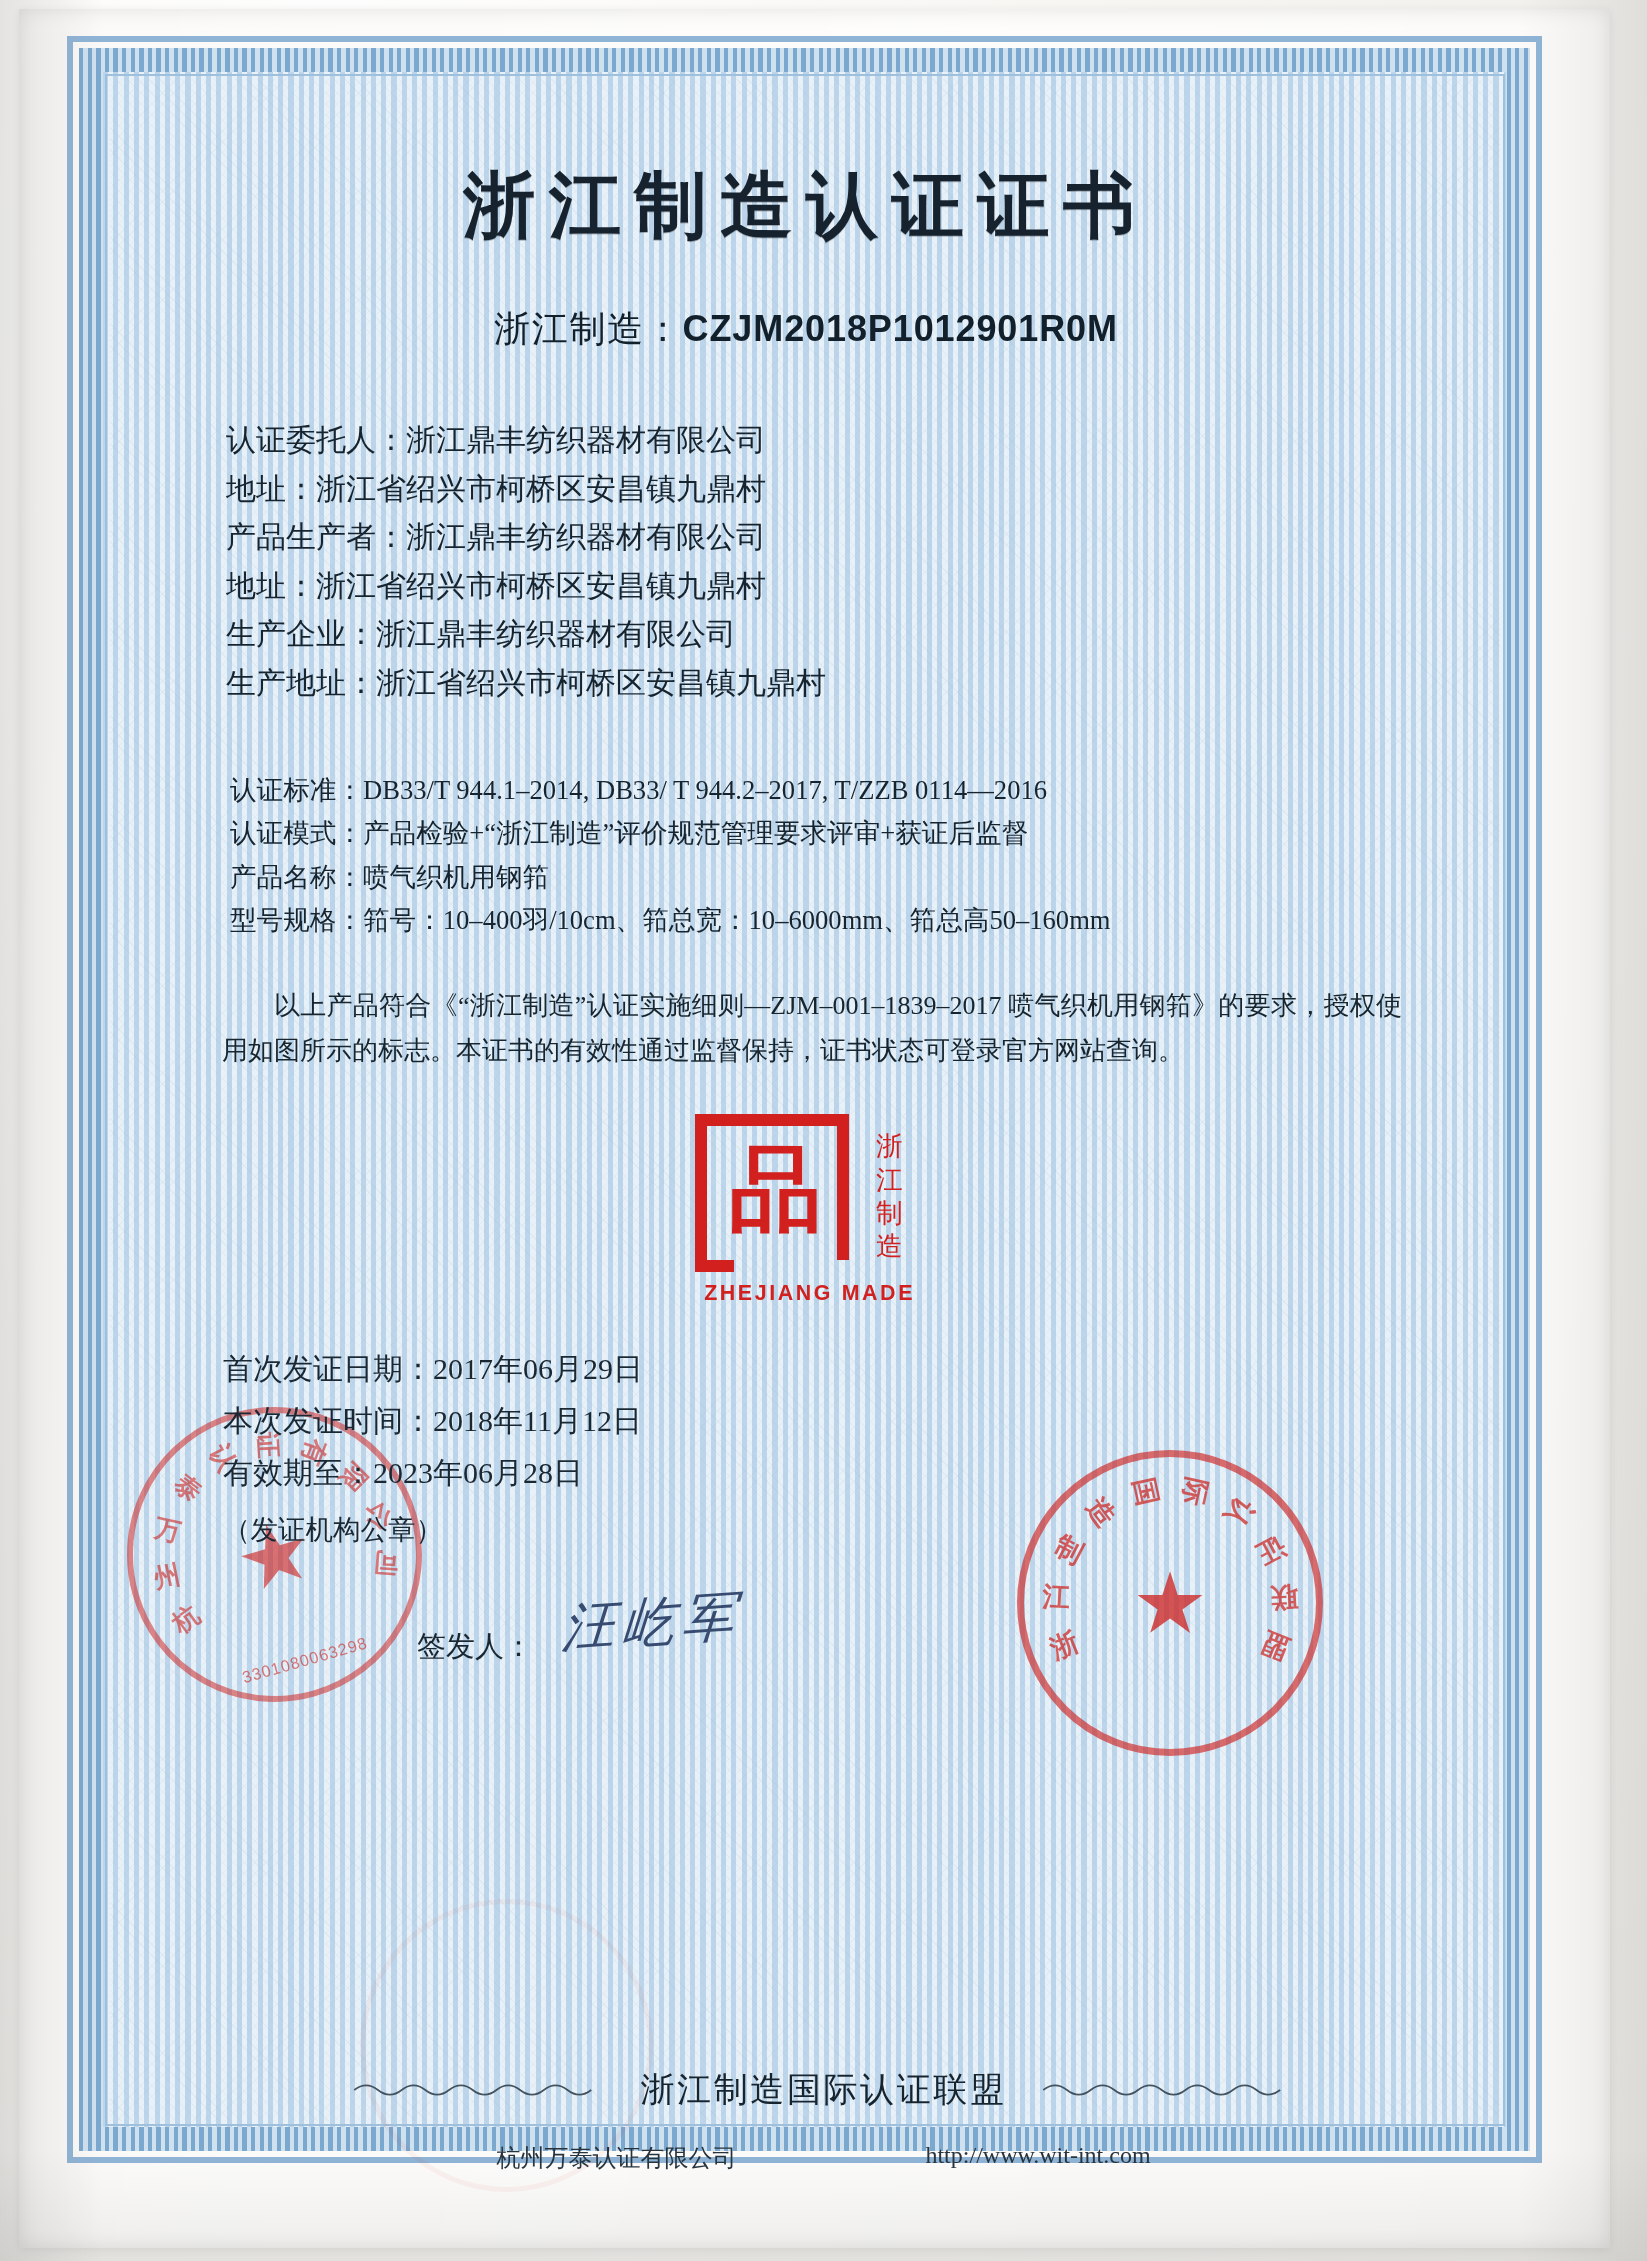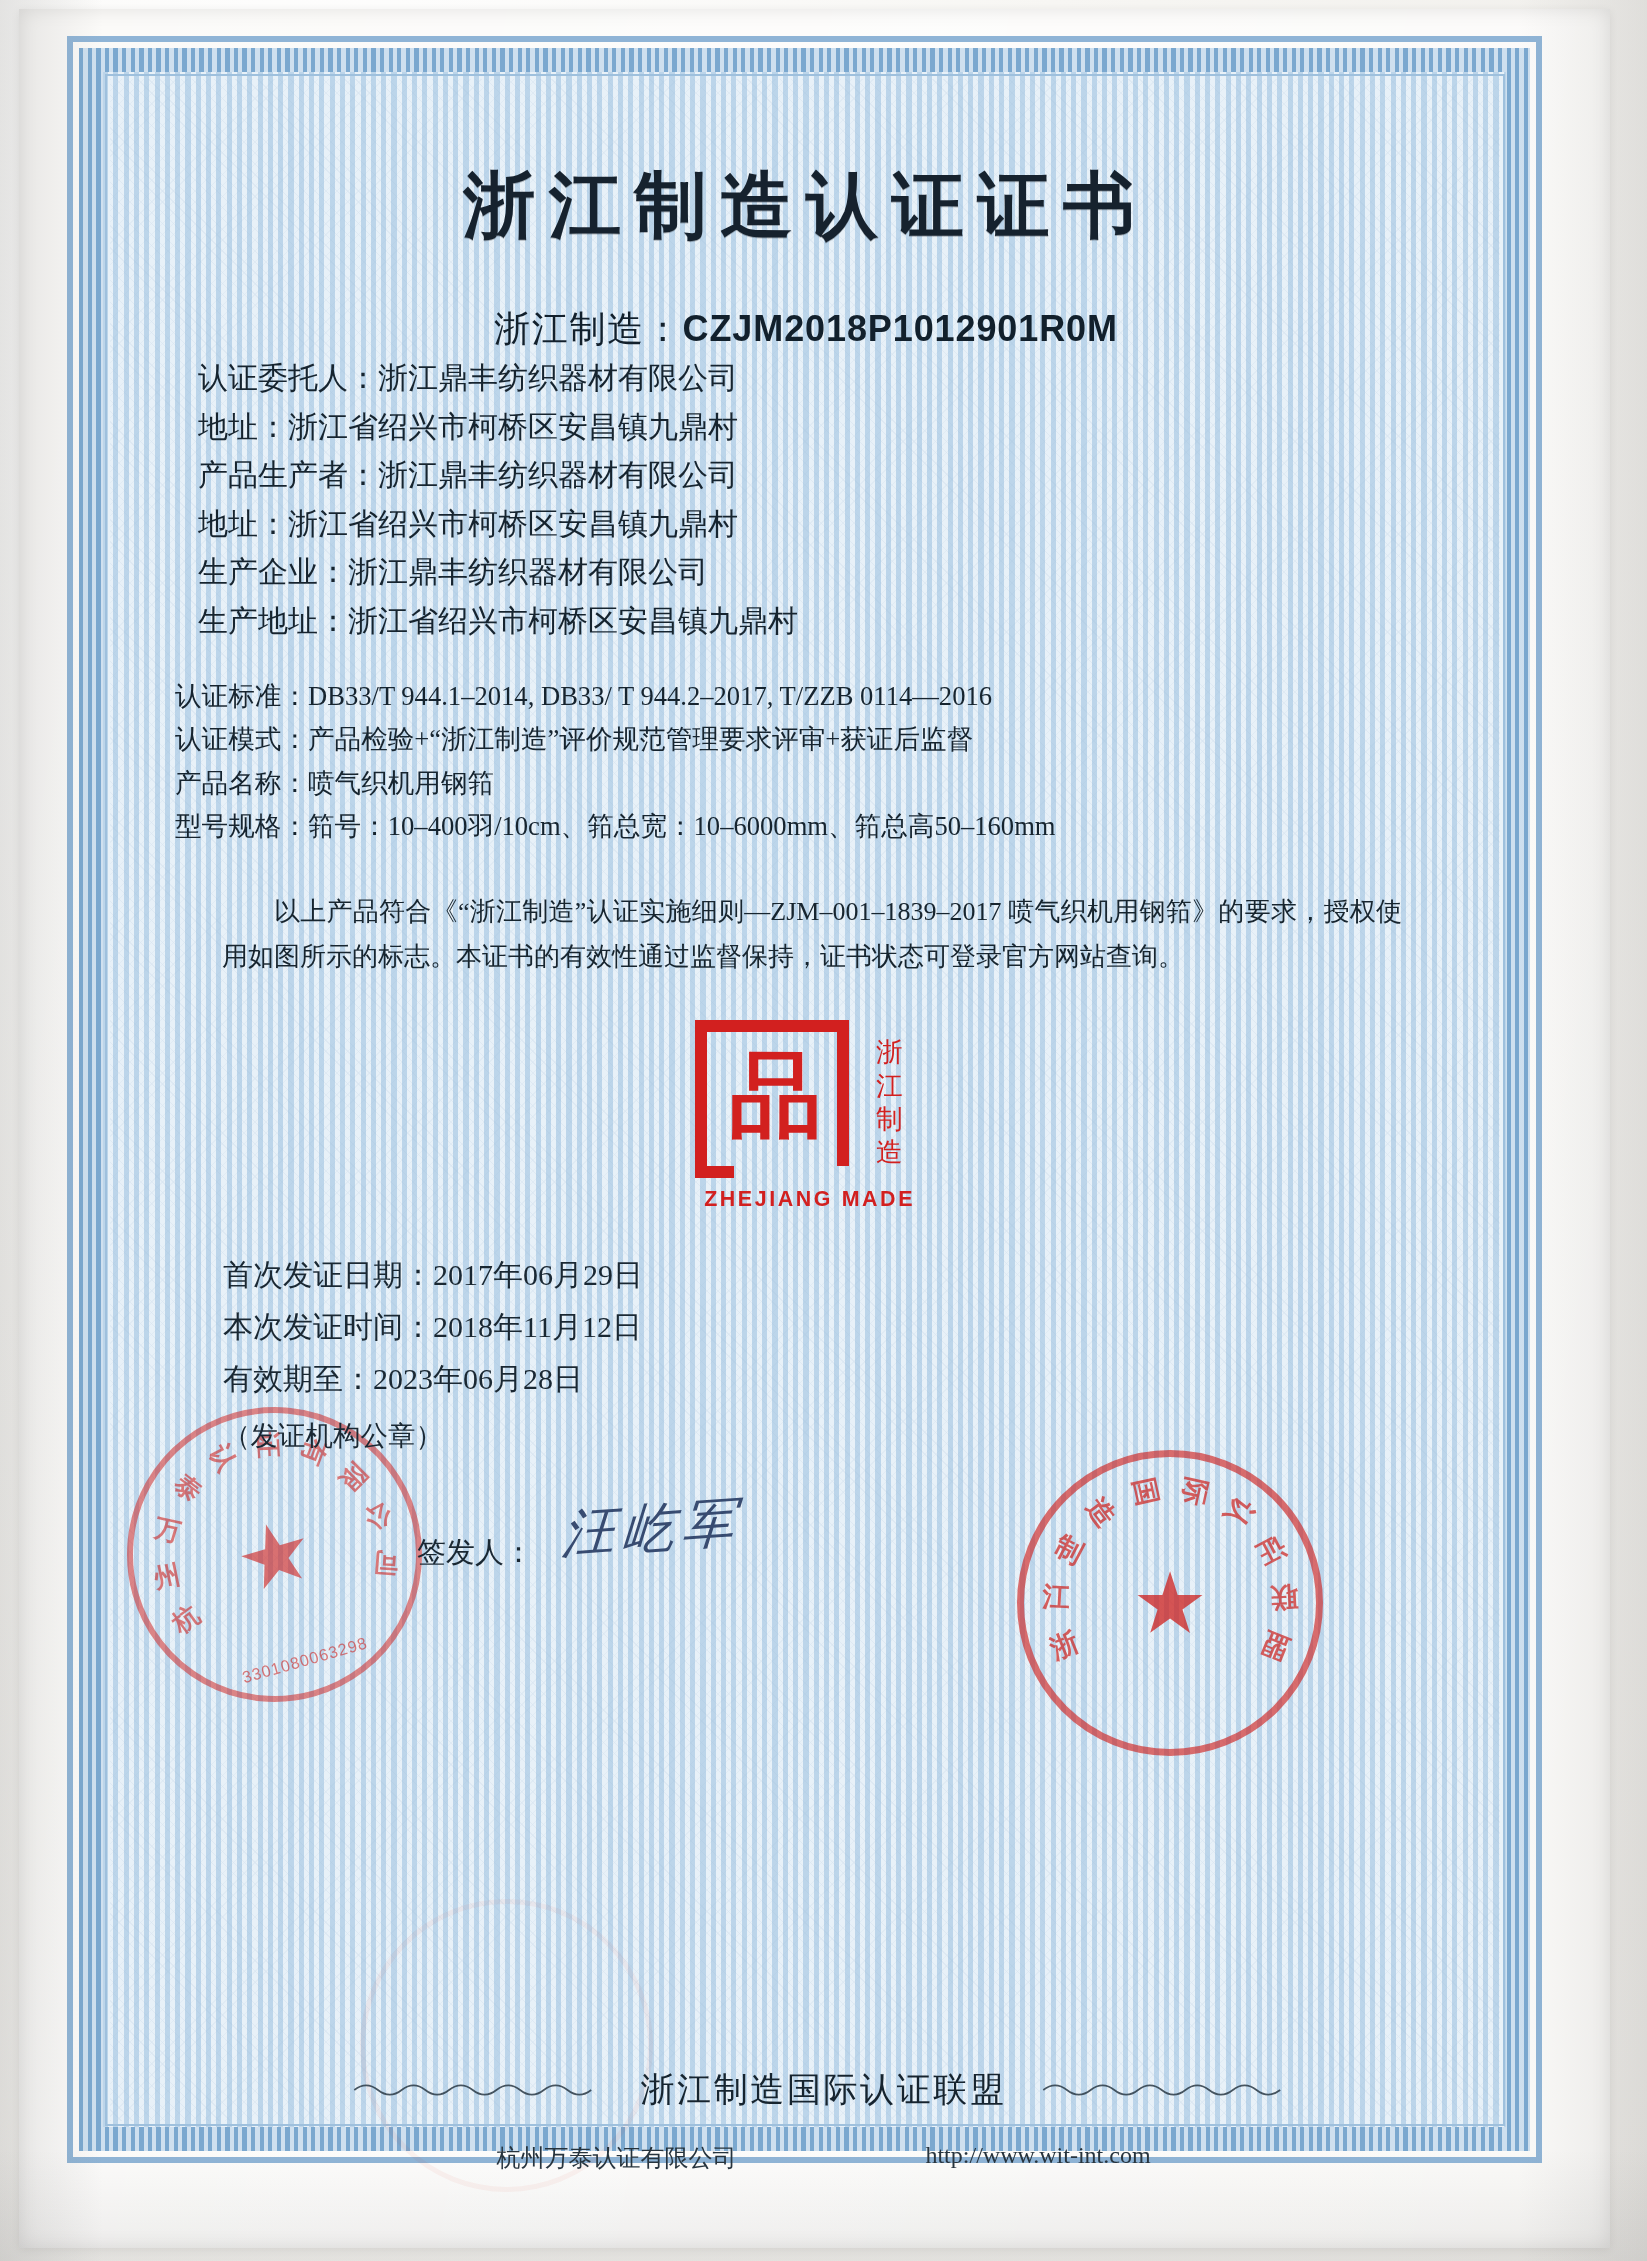--- a/index.html
+++ b/index.html
@@ -114,33 +114,34 @@
     color: #12202c;
     font-family: "Liberation Serif", serif;
   }
   .cert-number .num {
     font-family: "Liberation Sans", sans-serif;
     font-weight: 600;
     letter-spacing: 0.9px;
   }
 
   .party-block {
-    padding-left: 69px;
+    margin-top: 62px;
+    padding-left: 97px;
     padding-right: 51px;
   }
   .party-line {
     font-size: 30px;
     line-height: 1.62;
     color: #16242f;
     white-space: nowrap;
   }
 
   .spec-block {
-    margin-top: 29px;
-    padding-left: 46px;
+    margin-top: 61px;
+    padding-left: 101px;
     padding-right: 43px;
   }
   .spec-line {
     font-size: 26.6px;
     line-height: 1.64;
     color: #16242f;
     white-space: nowrap;
   }
 
   .statement {

